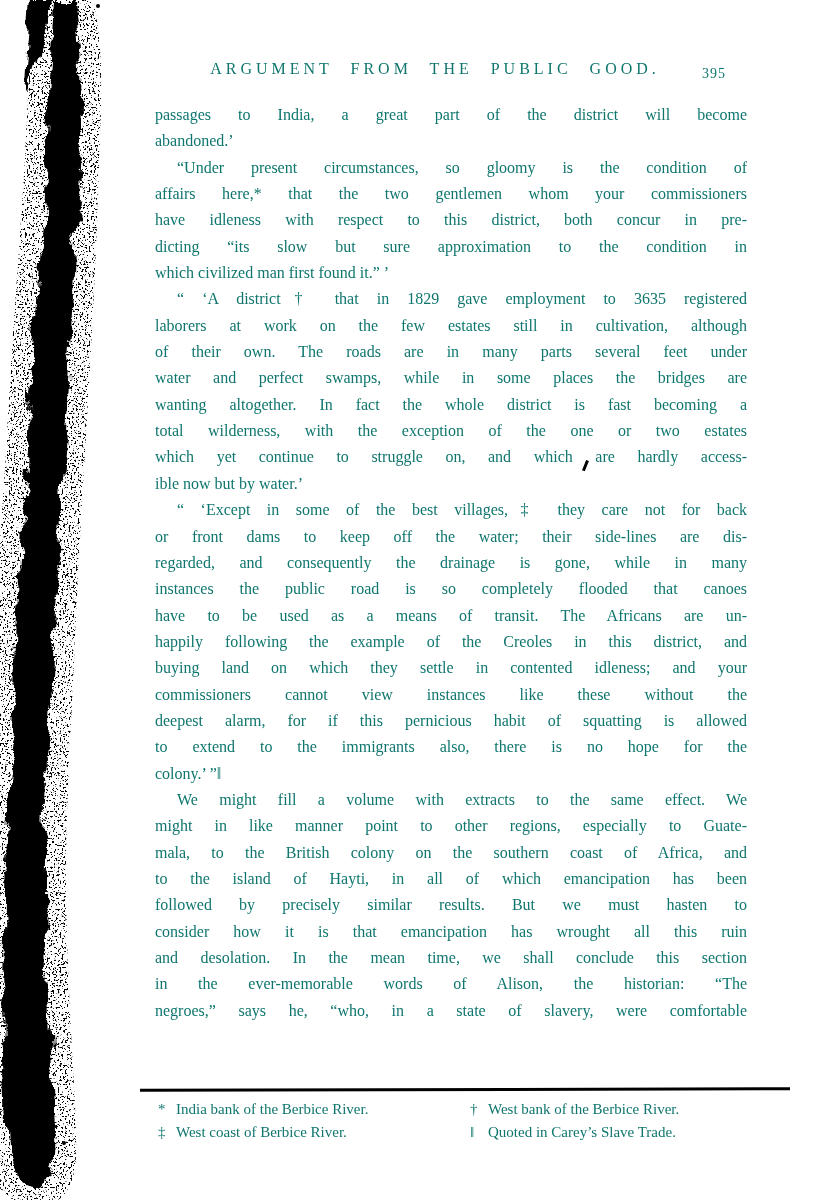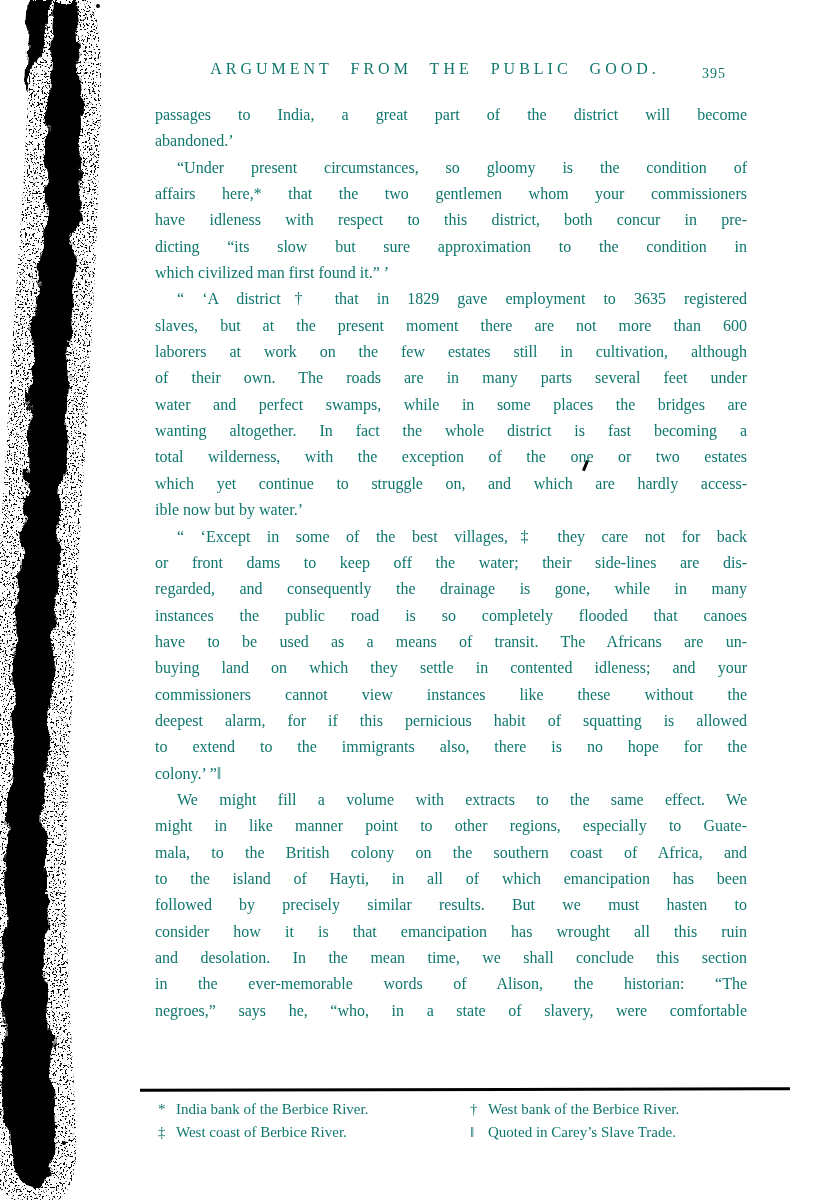--- a/index.html
+++ b/index.html
@@ -109,35 +109,35 @@
       </div>
       <div>
         <div class="line indent">“Under present circumstances, so gloomy is the condition of</div>
         <div class="line">affairs here,* that the two gentlemen whom your commissioners</div>
         <div class="line">have idleness with respect to this district, both concur in pre-</div>
         <div class="line">dicting “its slow but sure approximation to the condition in</div>
         <div class="line last">which civilized man first found it.” ’</div>
       </div>
       <div>
         <div class="line indent">“ ‘A district† that in 1829 gave employment to 3635 registered</div>
-        <div class="line">slaves, but at the present moment there are not more than 600</div>
         <div class="line">laborers at work on the few estates still in cultivation, although</div>
         <div class="line">of their own. The roads are in many parts several feet under</div>
         <div class="line">water and perfect swamps, while in some places the bridges are</div>
         <div class="line">wanting altogether. In fact the whole district is fast becoming a</div>
         <div class="line">total wilderness, with the exception of the one or two estates</div>
         <div class="line">which yet continue to struggle on, and which are hardly access-</div>
         <div class="line last">ible now but by water.’</div>
       </div>
       <div>
         <div class="line indent">“ ‘Except in some of the best villages,‡ they care not for back</div>
         <div class="line">or front dams to keep off the water; their side-lines are dis-</div>
         <div class="line">regarded, and consequently the drainage is gone, while in many</div>
         <div class="line">instances the public road is so completely flooded that canoes</div>
         <div class="line">have to be used as a means of transit. The Africans are un-</div>
+        <div class="line">happily following the example of the Creoles in this district, and</div>
         <div class="line">buying land on which they settle in contented idleness; and your</div>
         <div class="line">commissioners cannot view instances like these without the</div>
         <div class="line">deepest alarm, for if this pernicious habit of squatting is allowed</div>
         <div class="line">to extend to the immigrants also, there is no hope for the</div>
         <div class="line last">colony.’ ”‖</div>
       </div>
       <div>
         <div class="line indent">We might fill a volume with extracts to the same effect. We</div>
         <div class="line">might in like manner point to other regions, especially to Guate-</div>
         <div class="line">mala, to the British colony on the southern coast of Africa, and</div>

